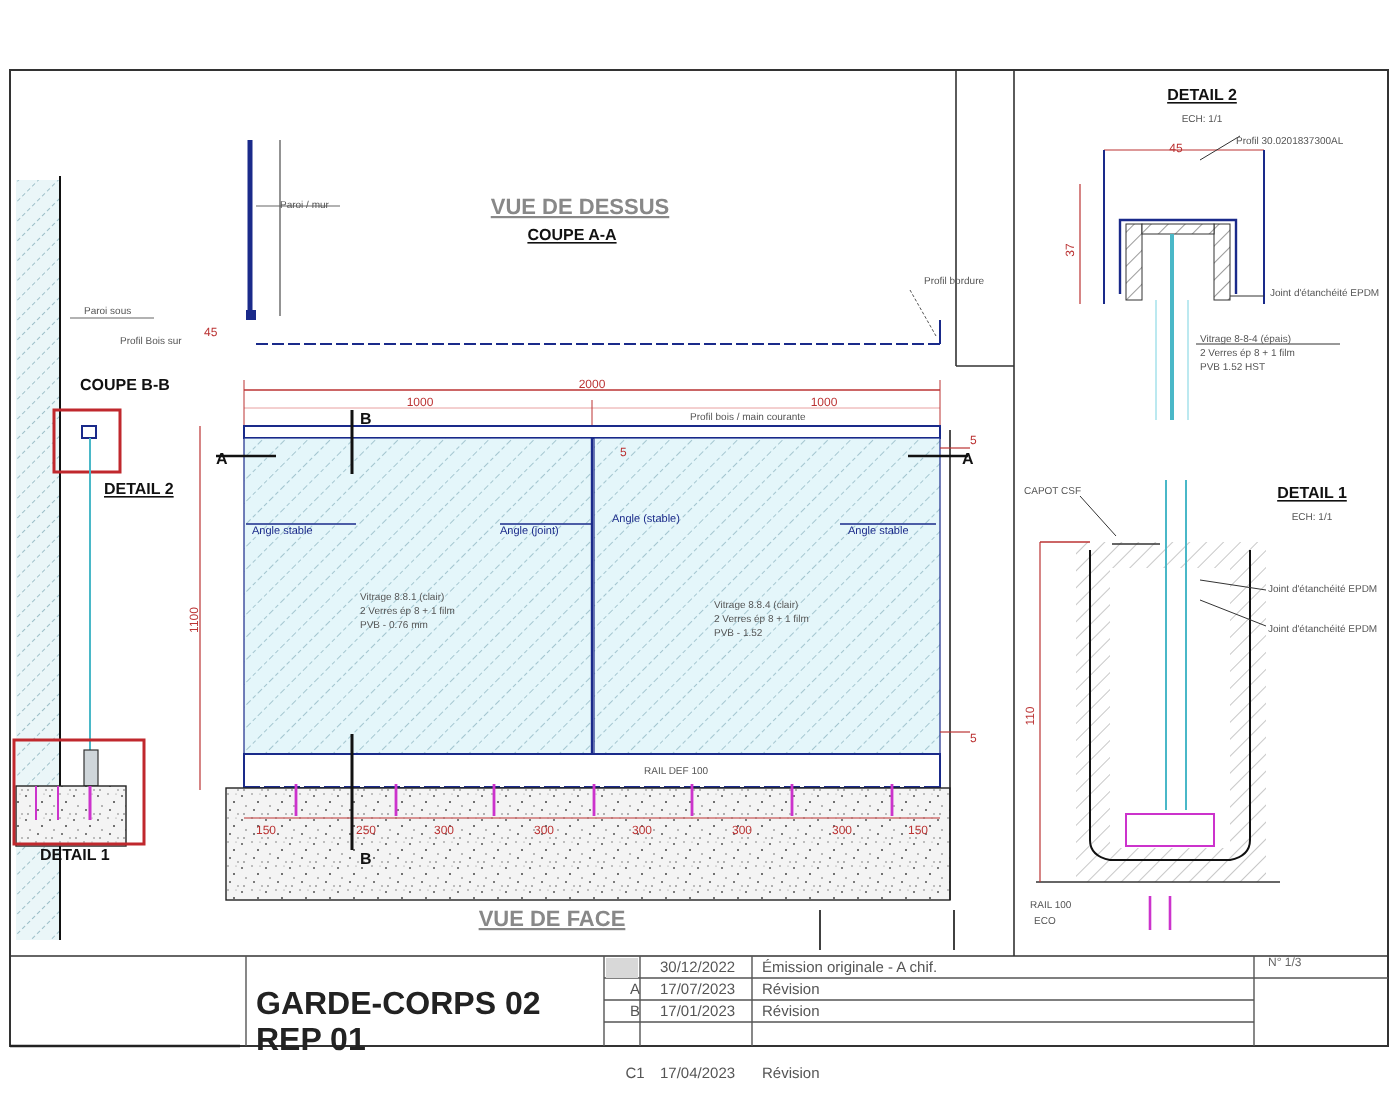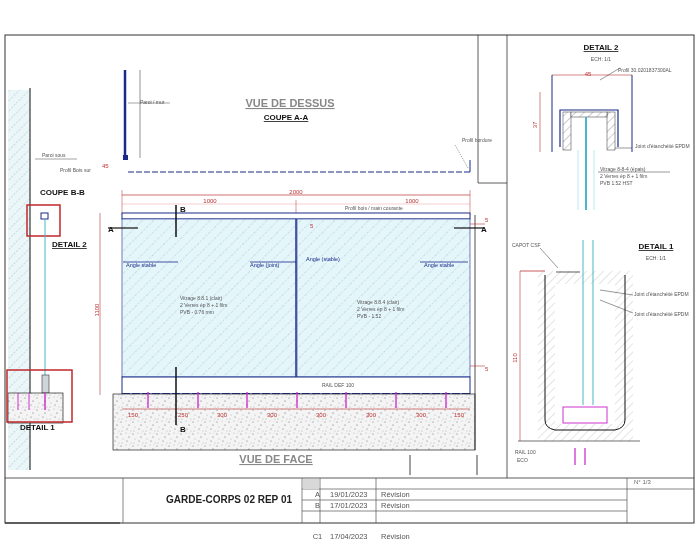--- a/index.html
+++ b/index.html
@@ -4,21 +4,21 @@
 <style>
   html,body{margin:0;padding:0;background:#ffffff;}
   body{width:700px;height:560px;position:relative;overflow:hidden;font-family:"Liberation Sans",sans-serif;}
   #sheet{position:absolute;left:0;top:0;width:700px;height:560px;}
   svg text{font-family:"Liberation Sans",sans-serif;}
   .lbl-big{font-weight:bold;fill:#888;font-size:11px;text-decoration:underline;}
   .lbl-bold{font-weight:bold;fill:#111;font-size:8px;}
   .lbl-small{fill:#555;font-size:5px;}
   .lbl-dim{fill:#b33;font-size:6px;}
   .lbl-blue{fill:#1a2a8a;font-size:5.5px;}
-  .tb-title{position:absolute;left:128px;top:494px;width:164px;text-align:right;font-weight:bold;font-size:10px;color:#222;}
+  .tb-title{position:absolute;left:128px;top:494px;width:164px;text-align:left;font-weight:bold;font-size:16px;color:#222;}
   .rev-row{position:absolute;left:309px;height:11px;width:319px;font-size:7.5px;color:#555;}
   .rev-idx{position:absolute;left:0;width:17px;text-align:center;}
   .rev-date{position:absolute;left:21px;width:50px;}
   .rev-desc{position:absolute;left:72px;}
   .sheet-no{position:absolute;left:634px;top:479px;font-size:6px;color:#666;}
 </style>
 </head>
 <body>
 
 <div id="sheet">
@@ -221,23 +221,28 @@
     <line x1="302" y1="500" x2="627" y2="500"></line>
     <line x1="302" y1="511" x2="627" y2="511"></line>
     <line x1="627" y1="489" x2="694" y2="489"></line>
     <rect x="303" y="479" width="16" height="10" fill="#d8d8d8" stroke="none"></rect>
   </g>
 </svg>
 
 <div class="tb-title">GARDE-CORPS 02 REP 01</div>
 <div class="sheet-no">N°   1/3</div>
 
+<div class="rev-row" style="top:479px;">
+  <span class="rev-idx"></span>
+  <span class="rev-date">30/12/2022</span>
+  <span class="rev-desc">Émission originale - A chif.</span>
+</div>
 <div class="rev-row" style="top:490px;">
   <span class="rev-idx">A</span>
-  <span class="rev-date">19/01/2023</span>
+  <span class="rev-date">17/07/2023</span>
   <span class="rev-desc">Révision</span>
 </div>
 <div class="rev-row" style="top:501px;">
   <span class="rev-idx">B</span>
   <span class="rev-date">17/01/2023</span>
   <span class="rev-desc">Révision</span>
 </div>
 <div class="rev-row" style="top:532px;">
   <span class="rev-idx">C1</span>
   <span class="rev-date">17/04/2023</span>

